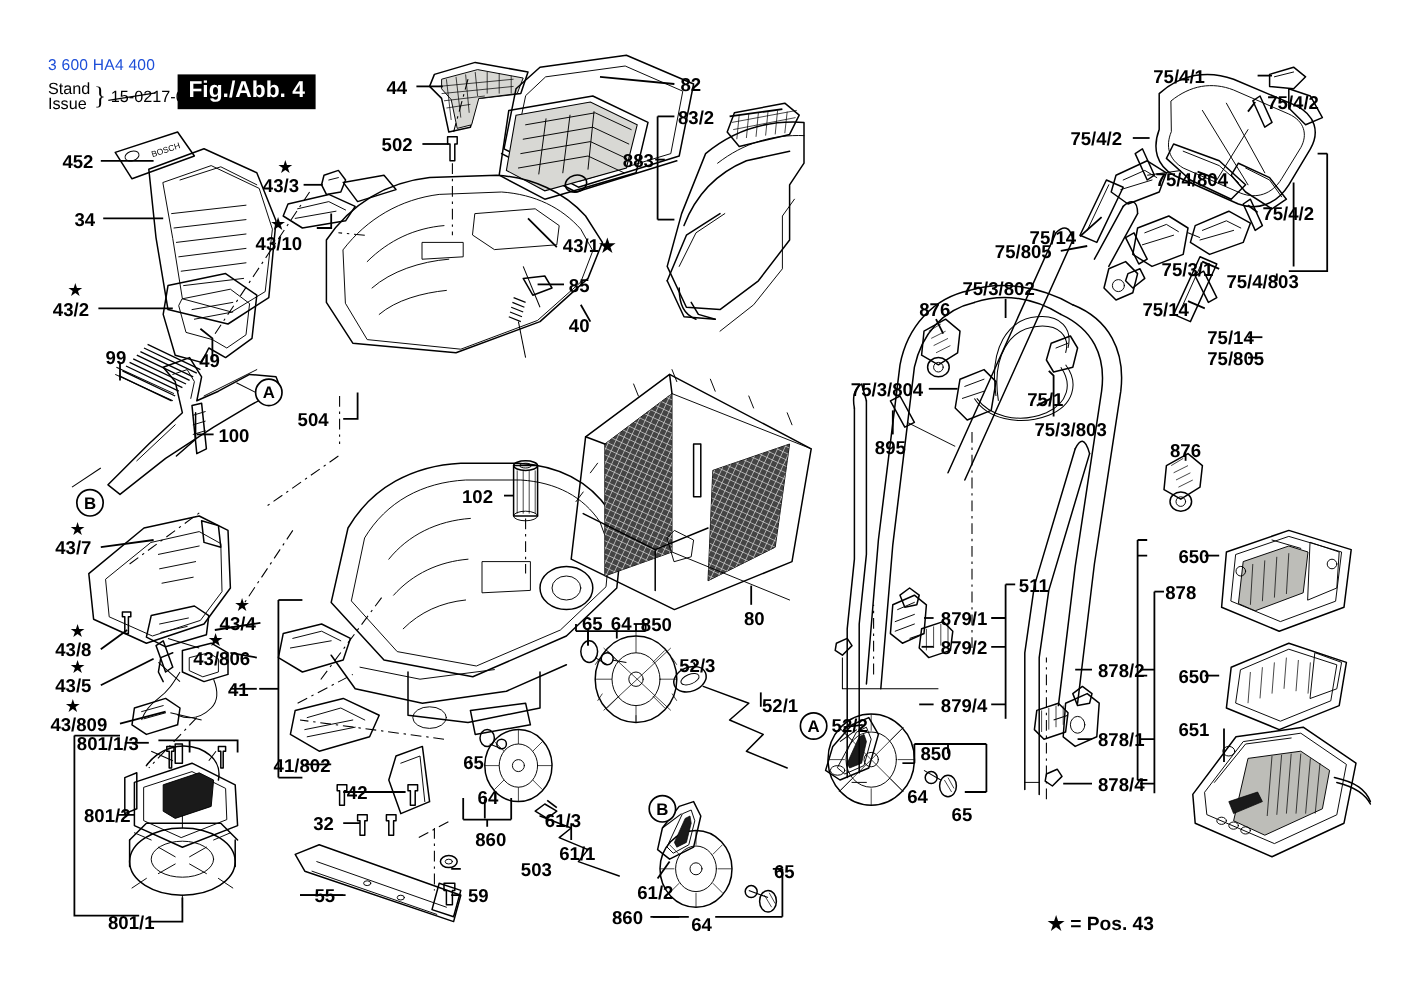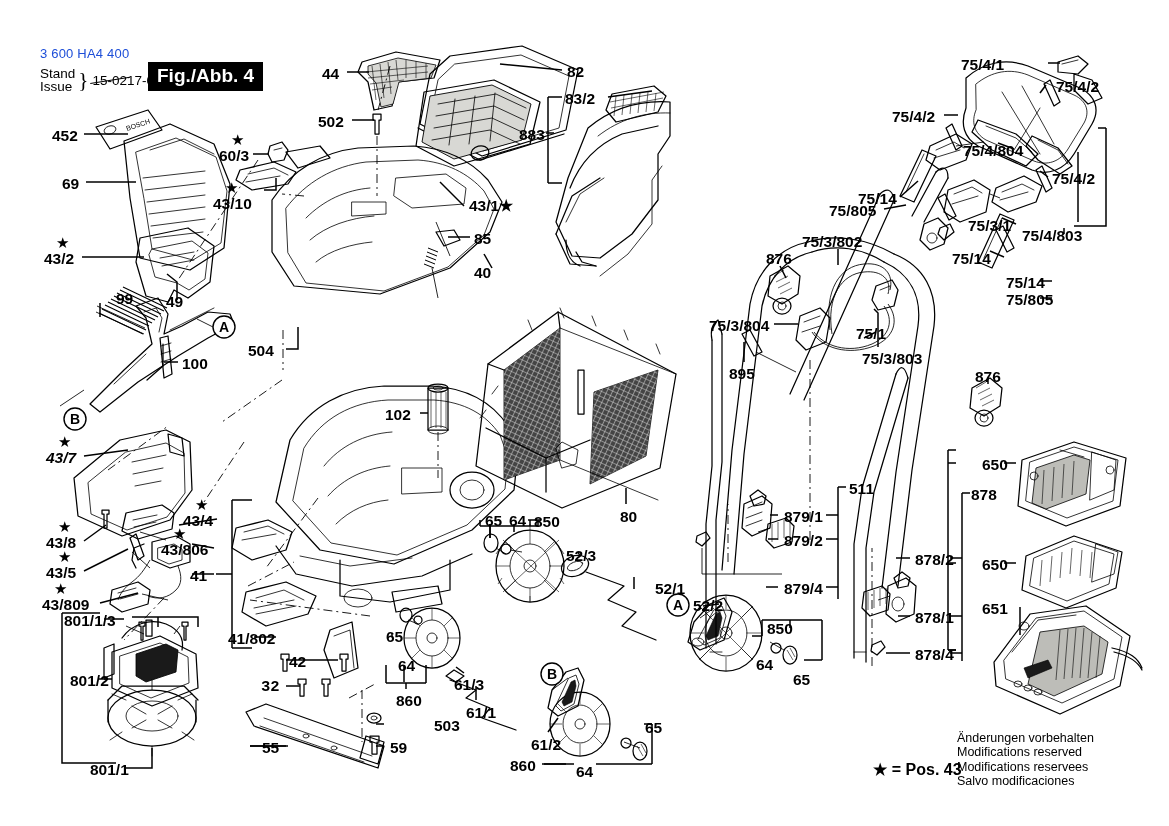--- a/index.html
+++ b/index.html
@@ -770,68 +770,68 @@
       <div class="datecol">
         <span class="struck">15-02</span>
         <span>17-05-11</span>
       </div>
     </div>
   </div>
   <div id="figbox">Fig./Abb. 4</div>
 
   <div id="callout-layer">
       <div class="lbl" style="left: 52px; top: 128px;">452</div>
-      <div class="lbl" style="left: 62px; top: 176px;">69</div>
+      <div class="lbl" style="left: 62px; top: 176px;">34</div>
       <div class="star" style="left: 56px; top: 238px;">★</div>
       <div class="lbl" style="left: 44px; top: 251px;">43/2</div>
-      <div class="lbl" style="left: 88px; top: 291px; margin-left: 28px;">99</div>
+      <div class="lbl" style="left: 88px; top: 291px;">99</div>
       <div class="lbl" style="left: 182px; top: 356px;">100</div>
       <div class="star" style="left: 58px; top: 437px;">★</div>
-      <div class="lbl" style="left: 46px; top: 450px; font-style: italic;">43/7</div>
+      <div class="lbl" style="left: 46px; top: 450px;">43/7</div>
       <div class="star" style="left: 58px; top: 522px;">★</div>
       <div class="lbl" style="left: 46px; top: 535px;">43/8</div>
       <div class="star" style="left: 58px; top: 552px;">★</div>
       <div class="lbl" style="left: 46px; top: 565px;">43/5</div>
       <div class="star" style="left: 54px; top: 584px;">★</div>
       <div class="lbl" style="left: 42px; top: 597px;">43/809</div>
       <div class="lbl" style="left: 64px; top: 613px;">801/1/3</div>
       <div class="lbl" style="left: 70px; top: 673px;">801/2</div>
       <div class="lbl" style="left: 90px; top: 762px;">801/1</div>
       <div class="star" style="left: 231px; top: 135px;">★</div>
-      <div class="lbl" style="left: 219px; top: 148px;">60/3</div>
+      <div class="lbl" style="left: 219px; top: 148px;">43/3</div>
       <div class="star" style="left: 225px; top: 183px;">★</div>
       <div class="lbl" style="left: 213px; top: 196px;">43/10</div>
       <div class="lbl" style="left: 166px; top: 294px;">49</div>
       <div class="lbl" style="left: 248px; top: 343px;">504</div>
       <div class="star" style="left: 195px; top: 500px;">★</div>
       <div class="lbl" style="left: 183px; top: 513px;">43/4</div>
       <div class="star" style="left: 173px; top: 529px;">★</div>
       <div class="lbl" style="left: 161px; top: 542px;">43/806</div>
       <div class="lbl" style="left: 190px; top: 568px;">41</div>
       <div class="lbl" style="left: 228px; top: 631px;">41/802</div>
       <div class="lbl" style="left: 261px; top: 654px; margin-left: 28px;">42</div>
-      <div class="lbl" style="left: 261px; top: 680px; font-family: Liberation Mono, monospace;">32</div>
+      <div class="lbl" style="left: 261px; top: 680px;">32</div>
       <div class="lbl" style="left: 262px; top: 740px;">55</div>
       <div class="lbl" style="left: 390px; top: 718px; margin-left: 44px;">503</div>
       <div class="lbl" style="left: 390px; top: 740px;">59</div>
       <div class="lbl" style="left: 322px; top: 66px;">44</div>
       <div class="lbl" style="left: 318px; top: 114px;">502</div>
       <div class="lbl" style="left: 474px; top: 231px;">85</div>
       <div class="lbl" style="left: 474px; top: 265px;">40</div>
       <div class="lbl" style="left: 469px; top: 198px;">43/1★</div>
       <div class="lbl" style="left: 567px; top: 64px;">82</div>
       <div class="lbl" style="left: 565px; top: 91px;">83/2</div>
       <div class="lbl" style="left: 519px; top: 127px;">883</div>
       <div class="lbl" style="left: 385px; top: 407px;">102</div>
       <div class="lbl" style="left: 620px; top: 509px;">80</div>
       <div class="lbl" style="left: 485px; top: 513px;">65</div>
       <div class="lbl" style="left: 509px; top: 513px;">64</div>
       <div class="lbl" style="left: 534px; top: 514px;">850</div>
       <div class="lbl" style="left: 566px; top: 548px;">52/3</div>
-      <div class="lbl" style="left: 623px; top: 581px; padding-left: 32px;">52/1</div>
+      <div class="lbl" style="left: 603px; top: 581px; padding-left: 32px;">52/1</div>
       <div class="lbl" style="left: 693px; top: 598px;">52/2</div>
       <div class="lbl" style="left: 386px; top: 629px;">65</div>
       <div class="lbl" style="left: 398px; top: 658px;">64</div>
       <div class="lbl" style="left: 396px; top: 693px;">860</div>
       <div class="lbl" style="left: 454px; top: 677px;">61/3</div>
       <div class="lbl" style="left: 466px; top: 705px;">61/1</div>
       <div class="lbl" style="left: 531px; top: 737px;">61/2</div>
       <div class="lbl" style="left: 510px; top: 758px;">860</div>
       <div class="lbl" style="left: 576px; top: 764px;">64</div>
       <div class="lbl" style="left: 645px; top: 720px;">65</div>
@@ -864,20 +864,14 @@
       <div class="lbl" style="left: 963px; top: 143px;">75/4/804</div>
       <div class="lbl" style="left: 1052px; top: 171px;">75/4/2</div>
       <div class="lbl" style="left: 968px; top: 218px;">75/3/1</div>
       <div class="lbl" style="left: 952px; top: 251px;">75/14</div>
       <div class="lbl" style="left: 1022px; top: 228px;">75/4/803</div>
       <div class="lbl" style="left: 1006px; top: 275px;">75/14</div>
       <div class="lbl" style="left: 1006px; top: 292px;">75/805</div>
     </div>
 
   <div id="poslegend">★ = Pos. 43</div>
-  <div id="notes">
-      <div>Änderungen vorbehalten</div>
-      <div>Modifications reserved</div>
-      <div>Modifications reservees</div>
-      <div>Salvo modificaciones</div>
-    </div>
 
 </div>
 
 </body></html>

